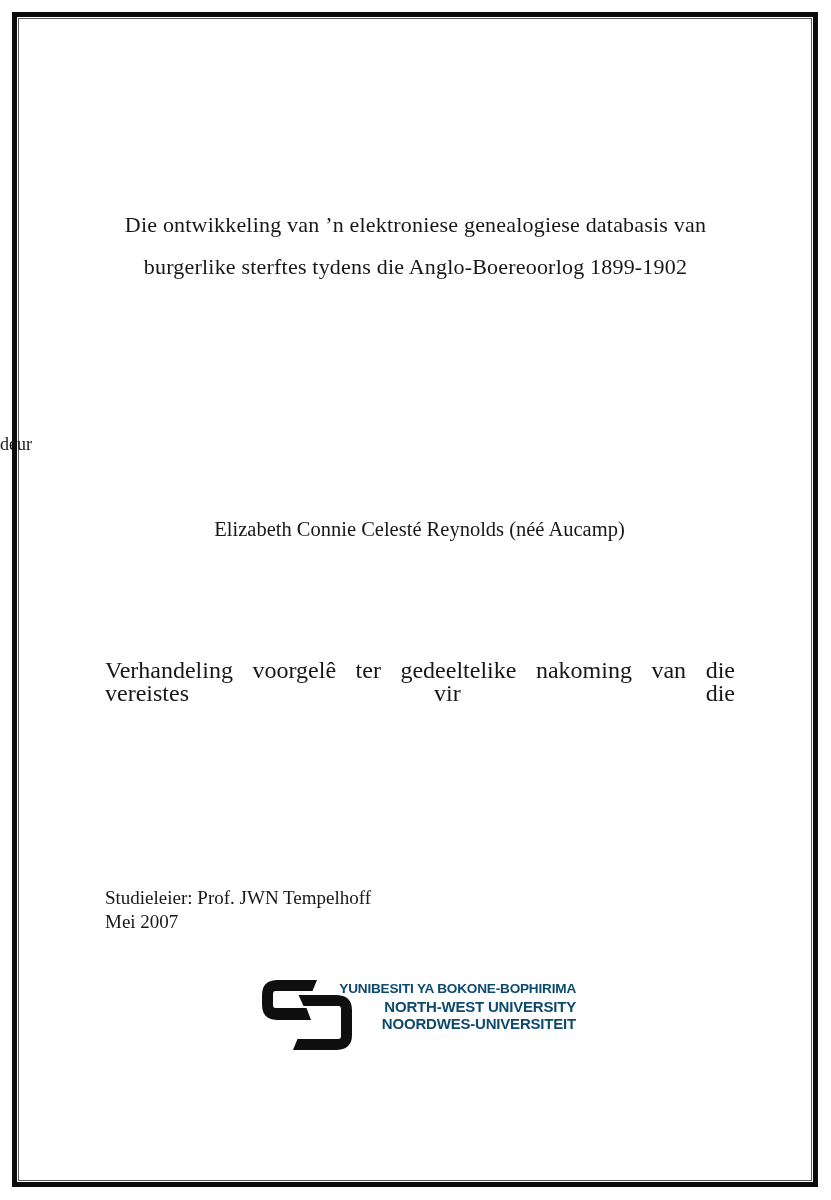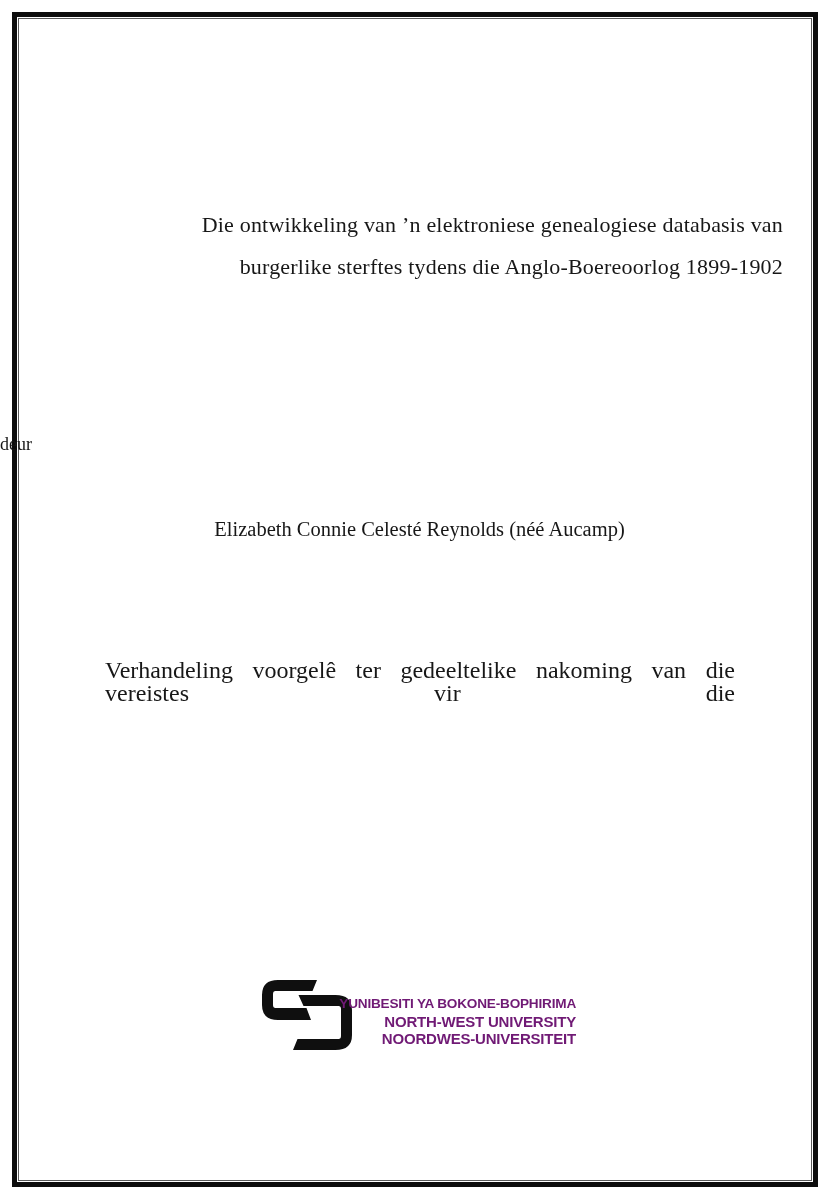--- a/index.html
+++ b/index.html
@@ -23,21 +23,21 @@
     border: 5px solid #0c0c0c;
   }
   .frame-inner {
     position: absolute;
     left: 1px; top: 1px; right: 1px; bottom: 1px;
     border: 1px solid #5a5a5a;
   }
   .title-block {
     position: absolute;
     top: 204px; left: 48px; right: 48px;
-    text-align: right;
+    text-align: center;
     font-size: 22px;
     line-height: 42px;
     letter-spacing: 0.2px;
   }
   .byline {
     position: absolute;
     top: 431px; left: 0; right: 0;
     text-align: left;
     font-size: 18px;
     line-height: 26px;
@@ -75,23 +75,22 @@
   .logo-text {
     position: absolute;
     left: 300px; top: 980px;
     width: 276px;
     text-align: right;
     font-family: "Liberation Sans", sans-serif;
     font-weight: 700;
     font-size: 15px;
     line-height: 17.5px;
     letter-spacing: -0.2px;
-    color: #701a75;
+    color: #0c4a6e;
     white-space: nowrap;
-    margin-top: 15px;
   }
   .logo-text .l1 { font-size: 13.6px; }
 </style>
 </head>
 <body>
 
 <div class="page">
 
   <div class="frame-outer">
     <div class="frame-inner"></div>
@@ -103,20 +102,24 @@
   </div>
 
   <div class="byline">deur</div>
 
   <div class="author">Elizabeth Connie Celesté Reynolds (néé Aucamp)</div>
 
   <div class="statement">
     <div class="just">Verhandeling voorgelê ter gedeeltelike nakoming van die vereistes vir die</div>
   </div>
 
+  <div class="supervisor-block">
+    <div>Studieleier: Prof. JWN Tempelhoff</div>
+    <div>Mei 2007</div>
+  </div>
 
   <svg class="logo-mark" viewBox="0 0 92 72" xmlns="http://www.w3.org/2000/svg" aria-hidden="true">
 
     <path fill="#0f0f0f" d="M 56 1 L 17 1 Q 1 1 1 16 L 1 26 Q 1 41 17 41 L 50 41 L 45.5 29 L 14.5 29 Q 12 29 12 26 L 12 15 Q 12 12 14.5 12 L 51.5 12 Z"></path>
 
     <path fill="#0f0f0f" d="M 37.5 16 L 74.5 16 Q 91 16 91 31 L 91 56 Q 91 71 74.5 71 L 32 71 L 36.5 60 L 77.5 60 Q 80 60 80 57 L 80 30 Q 80 27 77.5 27 L 42.5 27 Z"></path>
   </svg>
 
   <div class="logo-text">
     <div class="l1">YUNIBESITI YA BOKONE-BOPHIRIMA</div>

